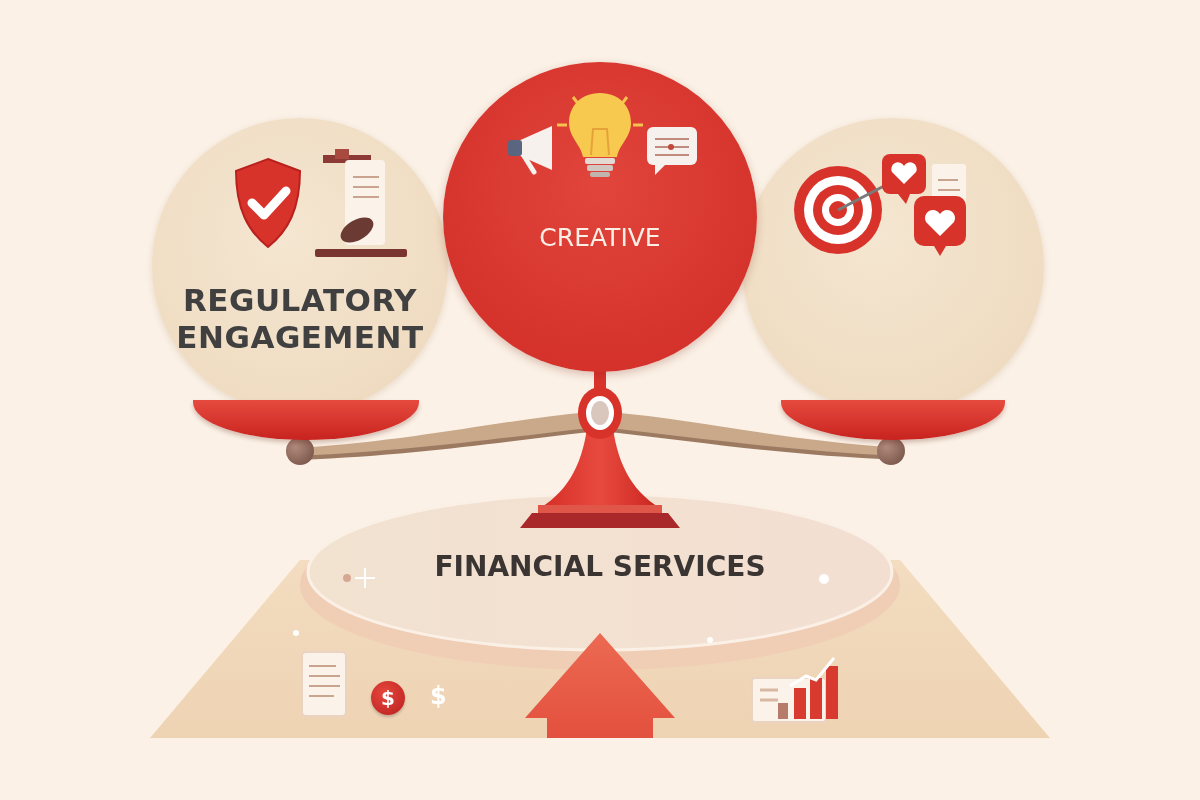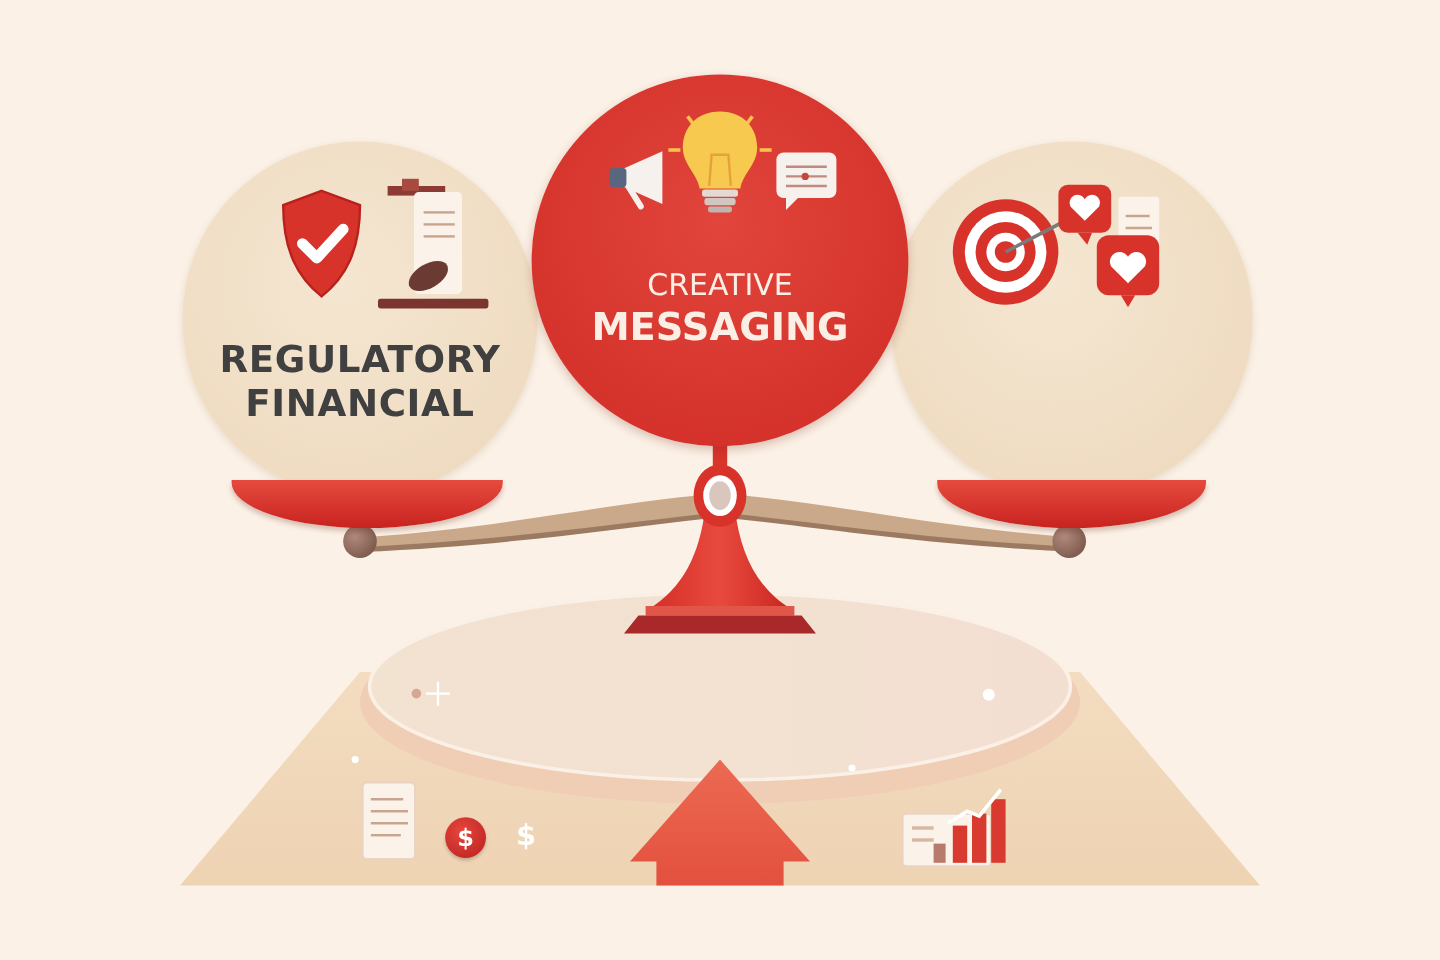--- a/index.html
+++ b/index.html
@@ -65,20 +65,21 @@
   <line x1="12" y1="42" x2="30" y2="42" stroke="#d8b8a4" stroke-width="3"></line>
   <line x1="12" y1="52" x2="30" y2="52" stroke="#d8b8a4" stroke-width="3"></line>
   <rect x="30" y="55" width="10" height="16" fill="#b77b6b"></rect>
   <rect x="46" y="40" width="12" height="31" fill="#d93a30"></rect>
   <rect x="62" y="30" width="12" height="41" fill="#d93a30"></rect>
   <rect x="78" y="18" width="12" height="53" fill="#d93a30"></rect>
   <polyline points="42,38 58,28 68,32 86,10" fill="none" stroke="#fff" stroke-width="3"></polyline>
 </svg>
 
 <div class="label" style="left:350px;top:550px;width:500px;color:#3a3533;font-size:28px;">
+  <div>FINANCIAL SERVICES</div>
 </div>
 
 <svg class="abs" style="left:0;top:0" width="1200" height="560">
   <defs>
     <linearGradient id="stand" x1="0" y1="0" x2="1" y2="0">
       <stop offset="0" stop-color="#d42d27"></stop>
         <stop offset=".5" stop-color="#e84a3e"></stop>
         <stop offset="1" stop-color="#c9241f"></stop>
     </linearGradient>
   </defs>
@@ -112,21 +113,21 @@
   <rect x="40" y="4" width="14" height="10" fill="#a94a40"></rect>
   <rect x="50" y="15" width="40" height="85" rx="4" fill="#fbf3ea"></rect>
   <line x1="58" y1="32" x2="84" y2="32" stroke="#c9a58f" stroke-width="2"></line>
   <line x1="58" y1="42" x2="84" y2="42" stroke="#c9a58f" stroke-width="2"></line>
   <line x1="58" y1="52" x2="84" y2="52" stroke="#c9a58f" stroke-width="2"></line>
   <ellipse cx="62" cy="85" rx="18" ry="10" transform="rotate(-30 62 85)" fill="#6a3a33"></ellipse>
   <rect x="20" y="104" width="92" height="8" rx="2" fill="#7a3530"></rect>
 </svg>
 <div class="label side-label" style="left:160px;top:282px;width:280px;">
   <div>REGULATORY</div>
-  <div>FINANCIAL</div>
+  <div>ENGAGEMENT</div>
 </div>
 
 <div class="circle side-circle" style="left:742px;top:118px;width:302px;height:296px;"></div>
 <div class="pan" style="left:781px;top:400px;width:224px;"></div>
 <svg class="abs" style="left:792px;top:160px" width="96" height="96">
   <circle cx="46" cy="50" r="44" fill="#d8332b"></circle>
   <circle cx="46" cy="50" r="34" fill="#fff"></circle>
   <circle cx="46" cy="50" r="25" fill="#d8332b"></circle>
   <circle cx="46" cy="50" r="16" fill="#fff"></circle>
   <circle cx="46" cy="50" r="9" fill="#d8332b"></circle>
@@ -170,14 +171,13 @@
 <svg class="abs" style="left:645px;top:125px" width="56" height="52">
   <rect x="2" y="2" width="50" height="38" rx="6" fill="#f6f1ec"></rect>
   <polygon points="10,40 10,50 20,40" fill="#f6f1ec"></polygon>
   <line x1="10" y1="14" x2="44" y2="14" stroke="#c08a7e" stroke-width="2"></line>
   <line x1="10" y1="22" x2="44" y2="22" stroke="#c08a7e" stroke-width="2"></line>
   <circle cx="26" cy="22" r="3" fill="#c0483d"></circle>
   <line x1="10" y1="30" x2="44" y2="30" stroke="#c08a7e" stroke-width="2"></line>
 </svg>
 <div class="label center-label" style="left:450px;top:200px;width:300px;">
   <div style="font-size:25px;font-weight:normal;margin-top:23px;">CREATIVE</div>
-  <div style="font-size:32px;">MESSAGING</div>
 </div>
 
 </body></html>

